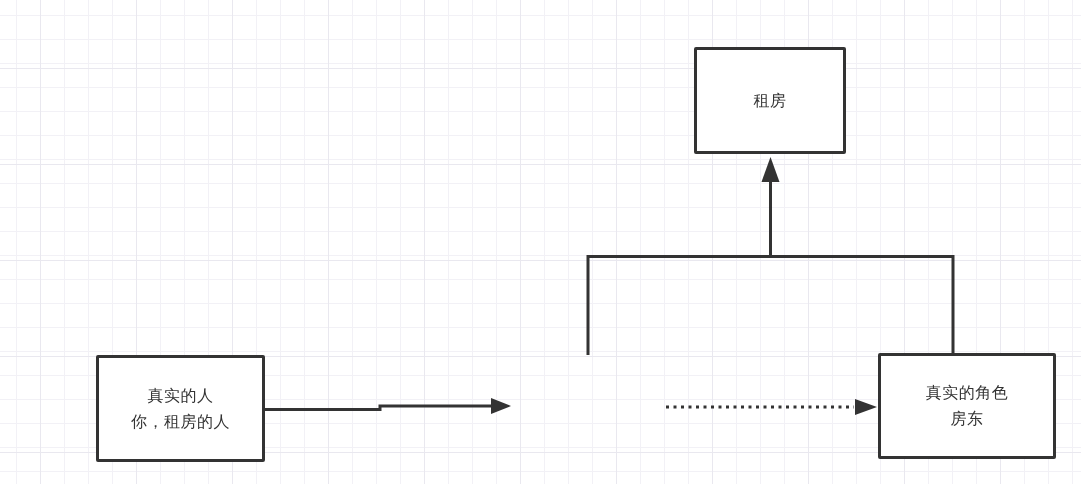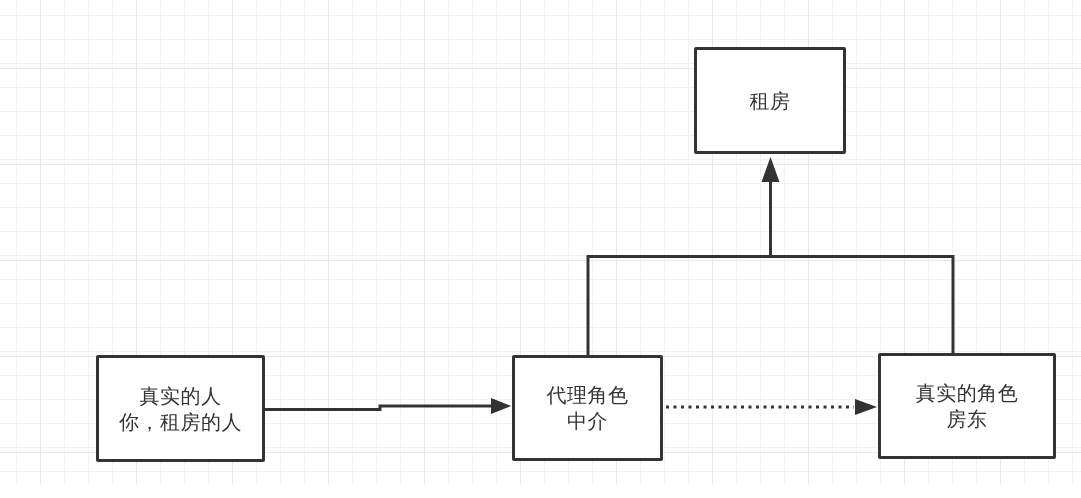--- a/index.html
+++ b/index.html
@@ -36,21 +36,21 @@
     box-sizing: border-box;
     background: #ffffff;
     border: 3px solid #333333;
     border-radius: 2px;
     display: flex;
     flex-direction: column;
     align-items: center;
     justify-content: center;
     text-align: center;
     color: #333333;
-    font-size: 20px;
+    font-size: 16px;
     line-height: 26px;
     letter-spacing: 0.5px;
     cursor: default;
     user-select: none;
   }
   #node-rent     { left: 694px; top: 47px;  width: 152px; height: 107px; }
   #node-person   { left: 96px;  top: 355px; width: 169px; height: 107px; }
   #node-proxy    { left: 512px; top: 355px; width: 151px; height: 106px; }
   #node-landlord { left: 878px; top: 353px; width: 178px; height: 106px; }
   .edge-stroke { stroke: #333333; stroke-width: 3; fill: none; }
@@ -84,23 +84,19 @@
 
   <div class="node" id="node-rent">
     <div>租房</div>
   </div>
 
   <div class="node" id="node-person">
     <div>真实的人</div>
     <div>你，租房的人</div>
   </div>
 
-  <div class="node" id="node-proxy">
-    <div>代理角色</div>
-    <div>中介</div>
-  </div>
 
   <div class="node" id="node-landlord">
     <div>真实的角色</div>
     <div>房东</div>
   </div>
 
 </div>
 
 </body></html>

